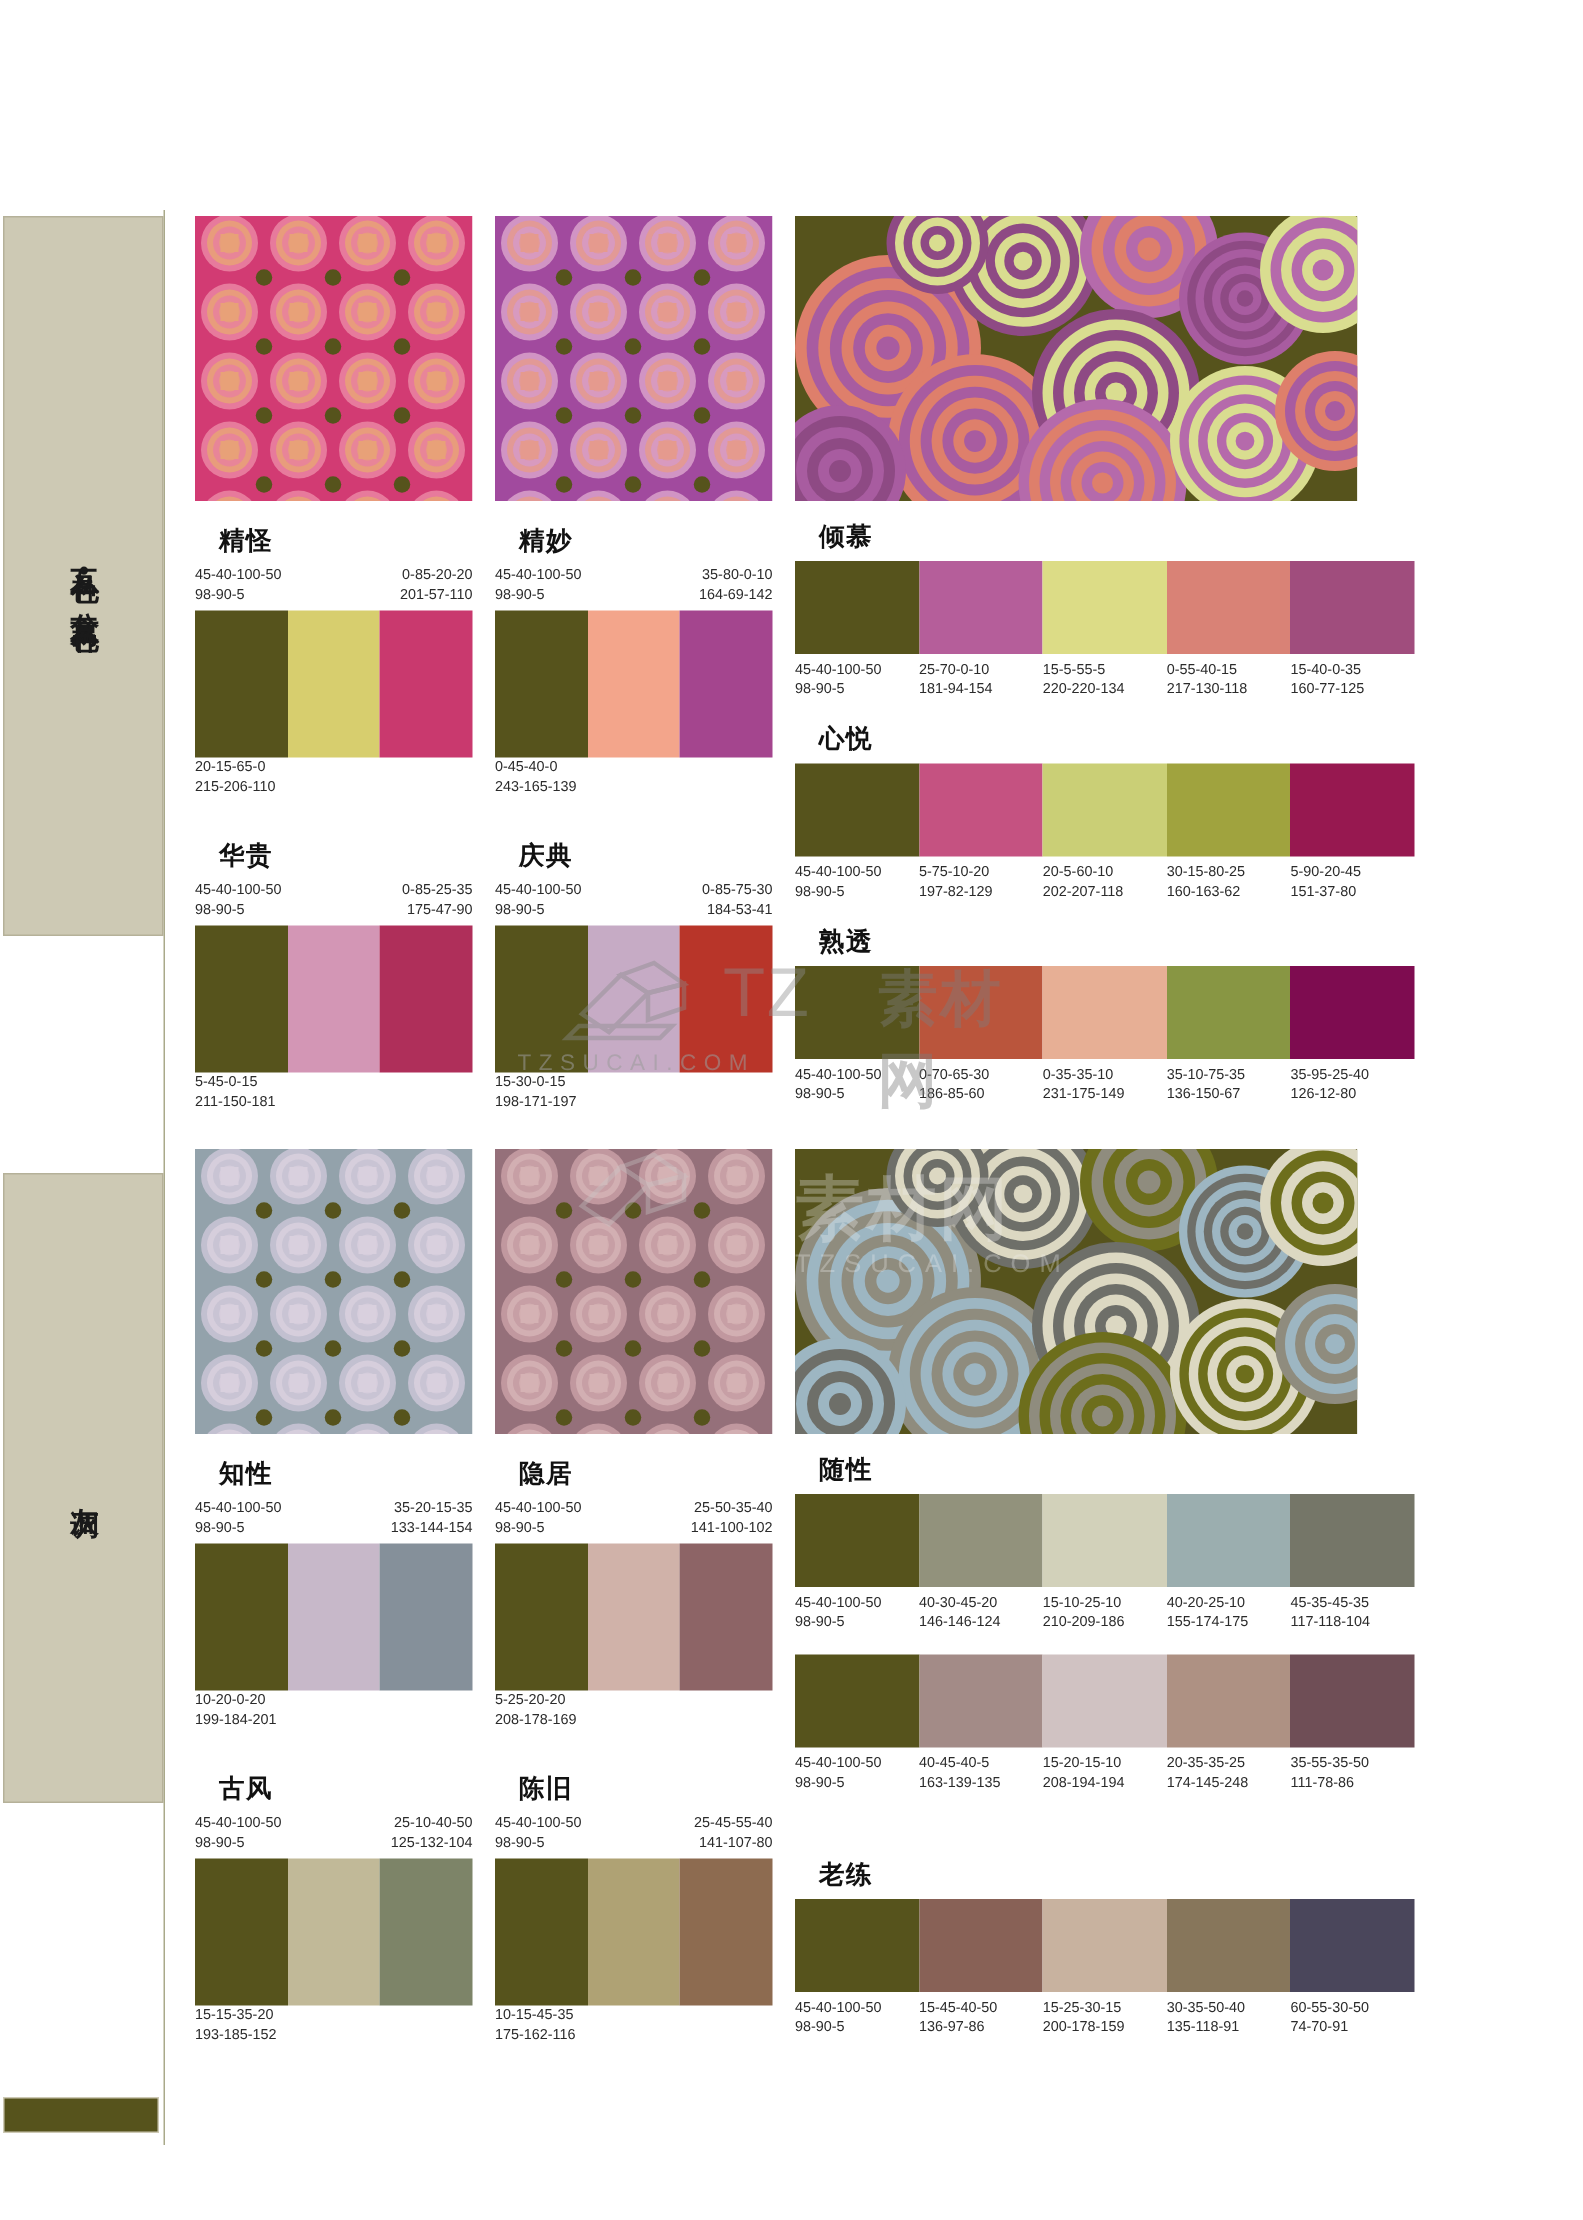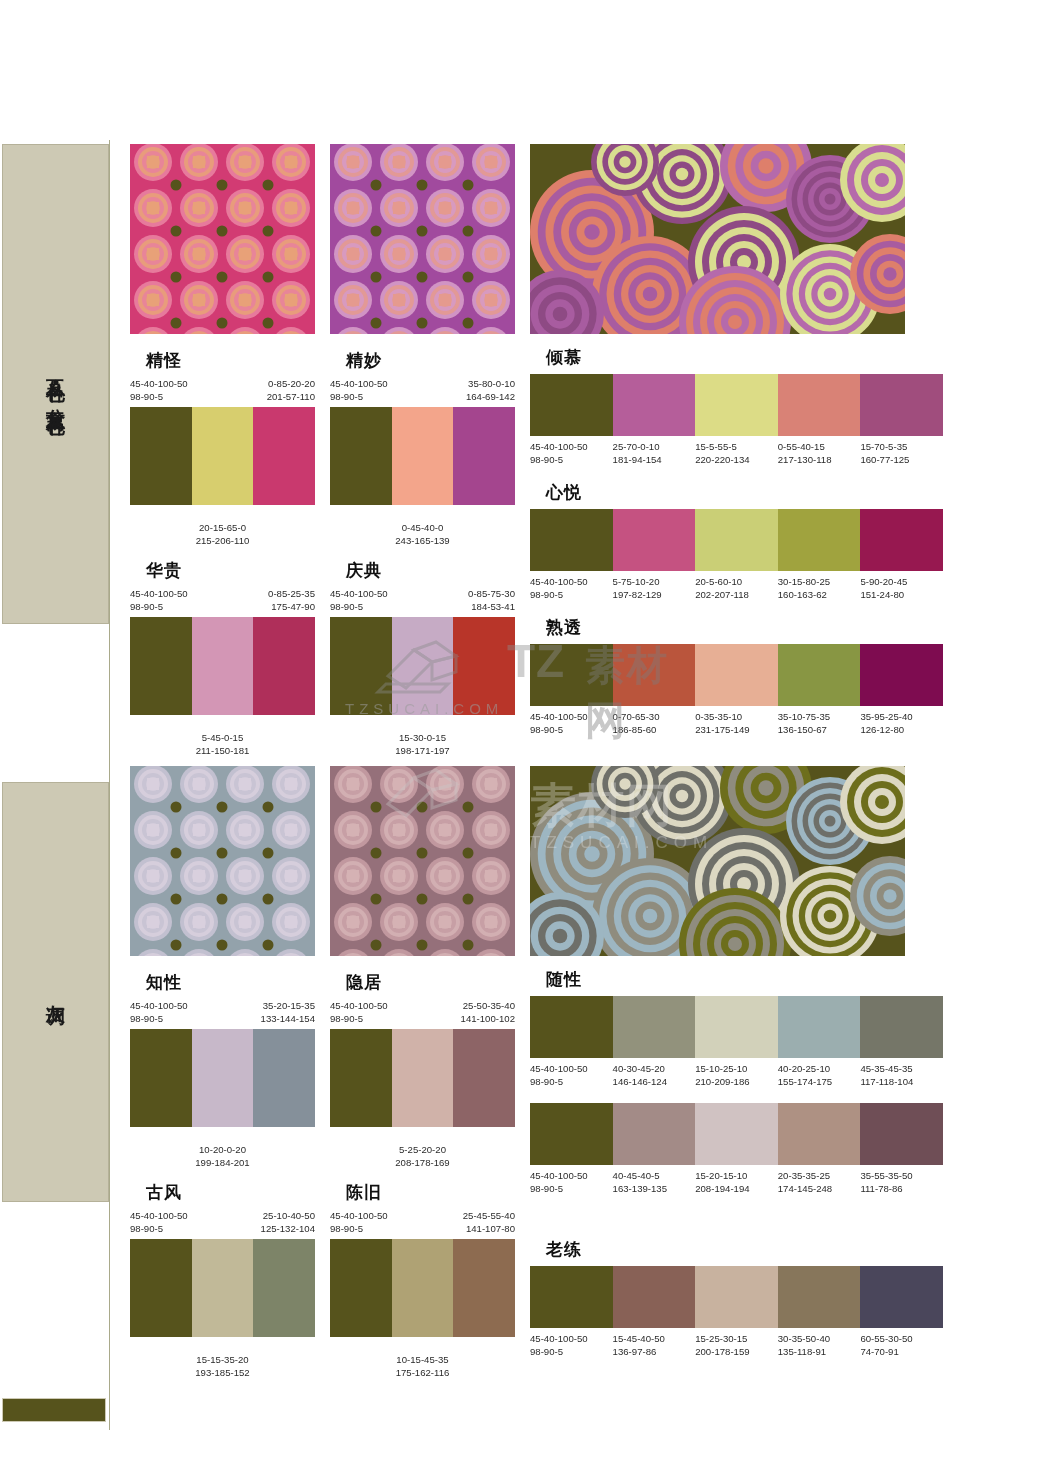--- a/index.html
+++ b/index.html
@@ -28,33 +28,33 @@
   .pat{position:absolute;width:185px;height:190px;}
   .circles{position:absolute;left:400px;top:0;width:375px;height:190px;overflow:hidden;}
 
   .p3{position:absolute;width:185px;}
   .p3 .ttl,.p5 .ttl{font-size:17px;font-weight:bold;color:#111;margin:0 0 5px 16px;letter-spacing:1px;}
   .p3 .codes{position:relative;height:30px;font-size:9.6px;color:#2b2b2b;line-height:13px;}
   .p3 .codes .lft{position:absolute;left:0;top:0;}
   .p3 .codes .rgt{position:absolute;right:0;top:0;text-align:right;}
   .p3 .bars{display:flex;height:98px;}
   .p3 .bars div{flex:1;}
-  .p3 .mid{margin-top:16px;text-align:center;font-size:9.6px;color:#2b2b2b;line-height:13px;}
+  .p3 .mid{margin-top:0;text-align:left;font-size:9.6px;color:#2b2b2b;line-height:13px;}
 
   .p5{position:absolute;left:400px;width:413px;}
   .p5 .bars{display:flex;height:62px;}
   .p5 .bars div{flex:1;}
   .p5 .labels{display:flex;margin-top:4px;}
   .p5 .labels div{flex:1;font-size:9.6px;color:#2b2b2b;line-height:13px;padding-right:3px;box-sizing:border-box;}
 
   
   .wm{position:absolute;pointer-events:none;}
   .wm-logo{left:370px;top:630px;width:330px;height:70px;opacity:.42;}
   .wm-logo .tz{
-    position:absolute;left:137px;top:4px;font-size:46px;font-weight:bold;
+    position:absolute;left:112px;top:4px;font-size:46px;font-weight:normal;
     color:#8e8e8e;letter-spacing:1px;font-family:"Liberation Sans",sans-serif;
   }
   .wm-logo .cn{position:absolute;left:215px;top:8px;font-size:40px;font-weight:bold;color:#7d7d7d;letter-spacing:2px;}
   .wm-logo .cube{position:absolute;left:0;top:2px;width:110px;height:66px;}
   .wm-url{
     position:absolute;left:345px;top:700px;font-size:15px;color:#9b9b9b;
     letter-spacing:5px;opacity:.55;font-family:"Liberation Sans",sans-serif;
   }
   .wm-big{left:530px;top:775px;width:380px;height:120px;opacity:.30;}
   .wm-big .cn2{position:absolute;left:0;top:0;font-size:46px;font-weight:bold;color:#f2f2f2;letter-spacing:2px;}
@@ -520,21 +520,21 @@
           </div>
           <div>
             <div>15-5-55-5</div>
             <div>220-220-134</div>
           </div>
           <div>
             <div>0-55-40-15</div>
             <div>217-130-118</div>
           </div>
           <div>
-            <div>15-70-5-35</div>
+            <div>15-40-0-35</div>
             <div>160-77-125</div>
           </div>
         </div>
     </div>
 
     <div class="p5" style="top:337px;">
       <div class="ttl">心悦</div>
       <div class="bars">
           <div style="background: rgb(86, 83, 28);"></div>
           <div style="background: rgb(197, 82, 129);"></div>
@@ -554,21 +554,21 @@
           <div>
             <div>20-5-60-10</div>
             <div>202-207-118</div>
           </div>
           <div>
             <div>30-15-80-25</div>
             <div>160-163-62</div>
           </div>
           <div>
             <div>5-90-20-45</div>
-            <div>151-24-80</div>
+            <div>151-37-80</div>
           </div>
         </div>
     </div>
 
     <div class="p5" style="top:472px;">
       <div class="ttl">熟透</div>
       <div class="bars">
           <div style="background: rgb(86, 83, 28);"></div>
           <div style="background: rgb(186, 85, 60);"></div>
           <div style="background: rgb(231, 175, 149);"></div>

